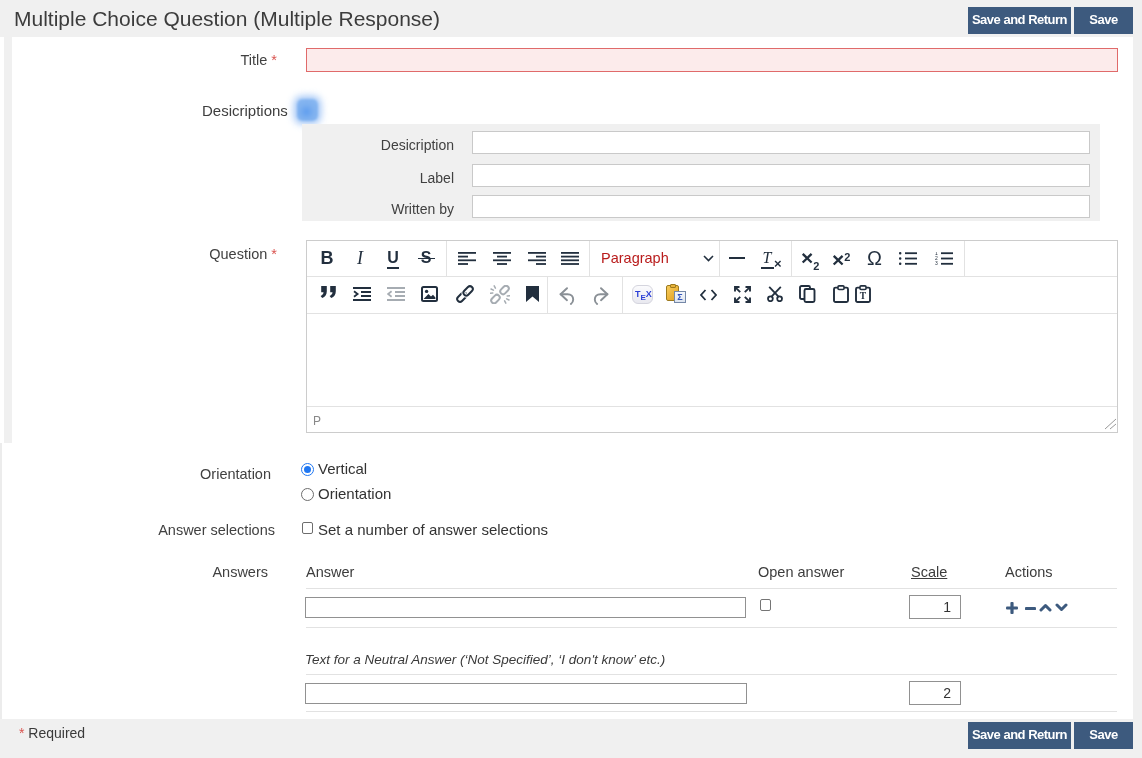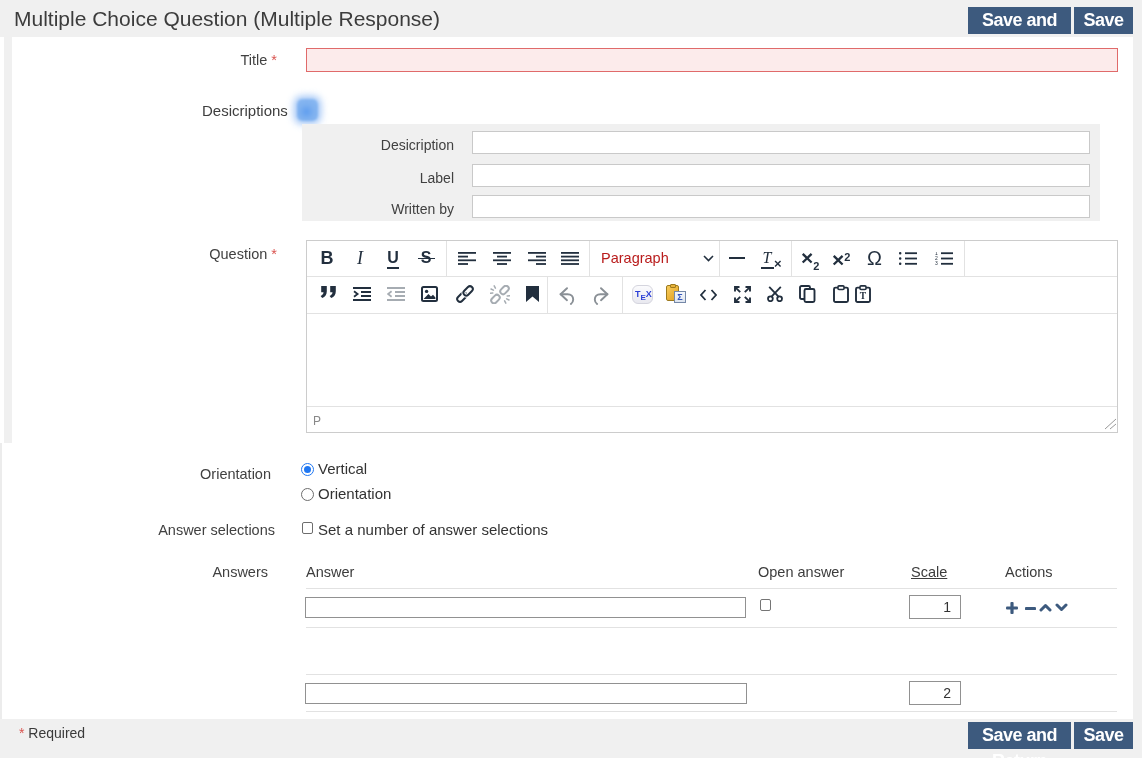--- a/index.html
+++ b/index.html
@@ -4,21 +4,21 @@
 <style>
   * { margin:0; padding:0; box-sizing:border-box; }
   html,body { width:1142px; height:758px; background:#fff; font-family:"Liberation Sans", sans-serif; overflow:hidden; }
   .abs { position:absolute; }
   #page { position:relative; width:1142px; height:758px; }
   .grey { background:#f0f0f0; }
   .lbl { font-size:14.5px; color:#414141; text-align:right; }
   .req { color:#d9534f; }
   .inp { background:#fff; border:1px solid #c9c9c9; }
   .inp2 { background:#fff; border:1px solid #919191; }
-  .btn { background:#3d5a7e; color:#fff; font-size:18px; font-weight:700; letter-spacing:-0.5px; text-align:center; }
+  .btn { background:#3d5a7e; color:#fff; font-size:13px; font-weight:700; letter-spacing:-0.5px; text-align:center; }
   .hline { background:#e2e2e2; height:1px; }
   svg { display:block; }
 </style>
 </head>
 <body>
 <div id="page">
 
   <div class="abs grey" style="left:0;top:0;width:1142px;height:37px;"></div>
   <div class="abs" style="left:14px;top:7px;font-size:21px;color:#3c3c3c;">Multiple Choice Question (Multiple Response)</div>
   <div class="abs btn" style="left:968px;top:7px;width:103px;height:27px;line-height:26px;">Save and Return</div>
@@ -281,16 +281,17 @@
   <svg class="abs" style="left:1025px;top:606.5px;" width="11" height="3.2" viewBox="0 0 11 3.2">
     <rect x="0" y="0" width="11" height="3.2" rx="1" fill="#3d5a7e"></rect>
   </svg>
   <svg class="abs" style="left:1039px;top:603px;" width="13" height="9" viewBox="0 0 13 9">
     <path d="M2 7 L6.5 2.5 L11 7" fill="none" stroke="#3d5a7e" stroke-width="3" stroke-linecap="round" stroke-linejoin="round"></path>
   </svg>
   <svg class="abs" style="left:1055px;top:603px;" width="13" height="9" viewBox="0 0 13 9">
     <path d="M2 2 L6.5 6.5 L11 2" fill="none" stroke="#3d5a7e" stroke-width="3" stroke-linecap="round" stroke-linejoin="round"></path>
   </svg>
 
+  <div class="abs" style="left:305px;top:652px;font-size:13.5px;font-style:italic;color:#3a3a3a;">Text for a Neutral Answer (‘Not Specified’, ‘I don't know’ etc.)</div>
   <div class="abs inp2" style="left:305px;top:683px;width:442px;height:21px;"></div>
   <div class="abs inp2" style="left:909px;top:681px;width:52px;height:24px;font-size:14px;color:#333;text-align:right;line-height:22px;padding-right:9px;">2</div>
 
 </div>
 
 </body></html>

